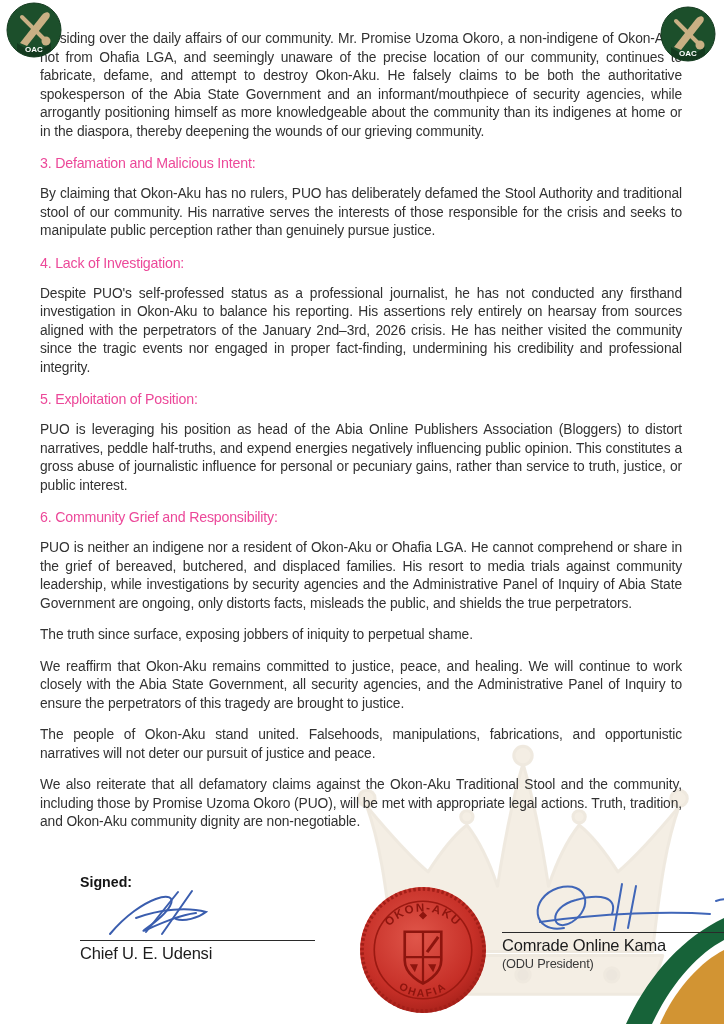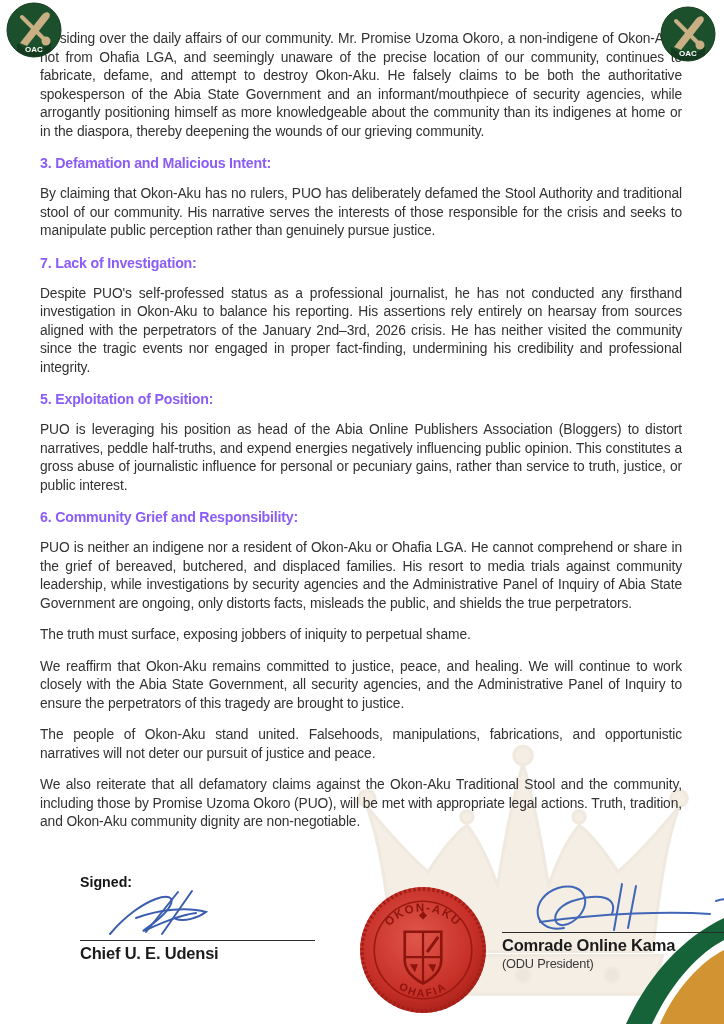--- a/index.html
+++ b/index.html
@@ -10,31 +10,31 @@
     font-family:"Liberation Sans","DejaVu Sans",sans-serif;
     color:#323232;
   }
   .content {
     position:absolute; top:30px; left:40px; width:642px; z-index:2;
     font-size:13.8px; line-height:18.5px; letter-spacing:-0.1px;
     text-align:justify;
   }
   .content p { margin:0 0 13px 0; }
   .content h3 {
-    font-size:14.2px; line-height:18px; color:#8b5cf6; font-weight:bold;
+    font-size:14.2px; line-height:18px; color:#ec4899; font-weight:normal;
     margin:0 0 13px 0; text-align:left; letter-spacing:-0.2px;
   }
   .signed-label { font-weight:bold; color:#141414; text-align:left; }
   .sig-area { position:absolute; left:40px; top:874px; width:644px; height:146px; z-index:3;margin-left:40px; }
   .sig-block { position:absolute; top:0; }
   .sig-block.left  { left:0;   width:235px; }
   .sig-block.right { left:422px; width:230px; }
   .sig-img { display:block; }
   .sig-line { border-top:1.6px solid #2a2a2a; width:100%; }
-  .sig-name { font-size:16.5px; font-weight:bold; color:#1c1c1c; margin-top:3px; letter-spacing:-0.2px; }
+  .sig-name { font-size:16.5px; font-weight:normal; color:#1c1c1c; margin-top:3px; letter-spacing:-0.2px; }
   .sig-title { font-size:12.8px; color:#3a3a3a; margin-top:1px; letter-spacing:-0.2px; }
   .seal { position:absolute; left:278px; top:10px; width:130px; height:132px; z-index:4; }
   .logo { position:absolute; z-index:5; width:56px; height:56px; }
   .logo.left  { left:6px;  top:2px; }
   .logo.right { left:660px; top:6px; }
   .watermark { position:absolute; left:322px; top:732px; width:402px; height:292px; opacity:0.16; z-index:1; }
   .corner { position:absolute; right:0; bottom:0; width:112px; height:126px; z-index:2; }
 </style>
 </head>
 <body>
@@ -78,30 +78,30 @@
     <path d="M11,41 Q28,55 45,41 L45,49 Q28,60 11,49 Z" fill="#143a1f"></path>
     <text x="28" y="50" text-anchor="middle" font-size="8" font-weight="bold" fill="#ffffff">OAC</text>
   </svg>
 
   <div class="content">
     <p>presiding over the daily affairs of our community. Mr. Promise Uzoma Okoro, a non-indigene of Okon-Aku, not from Ohafia LGA, and seemingly unaware of the precise location of our community, continues to fabricate, defame, and attempt to destroy Okon-Aku. He falsely claims to be both the authoritative spokesperson of the Abia State Government and an informant/mouthpiece of security agencies, while arrogantly positioning himself as more knowledgeable about the community than its indigenes at home or in the diaspora, thereby deepening the wounds of our grieving community.</p>
 
     <h3>3. Defamation and Malicious Intent:</h3>
     <p>By claiming that Okon-Aku has no rulers, PUO has deliberately defamed the Stool Authority and traditional stool of our community. His narrative serves the interests of those responsible for the crisis and seeks to manipulate public perception rather than genuinely pursue justice.</p>
 
-    <h3>7. Lack of Investigation:</h3>
+    <h3>4. Lack of Investigation:</h3>
     <p>Despite PUO's self-professed status as a professional journalist, he has not conducted any firsthand investigation in Okon-Aku to balance his reporting. His assertions rely entirely on hearsay from sources aligned with the perpetrators of the January 2nd–3rd, 2026 crisis. He has neither visited the community since the tragic events nor engaged in proper fact-finding, undermining his credibility and professional integrity.</p>
 
     <h3>5. Exploitation of Position:</h3>
     <p>PUO is leveraging his position as head of the Abia Online Publishers Association (Bloggers) to distort narratives, peddle half-truths, and expend energies negatively influencing public opinion. This constitutes a gross abuse of journalistic influence for personal or pecuniary gains, rather than service to truth, justice, or public interest.</p>
 
     <h3>6. Community Grief and Responsibility:</h3>
     <p>PUO is neither an indigene nor a resident of Okon-Aku or Ohafia LGA. He cannot comprehend or share in the grief of bereaved, butchered, and displaced families. His resort to media trials against community leadership, while investigations by security agencies and the Administrative Panel of Inquiry of Abia State Government are ongoing, only distorts facts, misleads the public, and shields the true perpetrators.</p>
 
-    <p>The truth must surface, exposing jobbers of iniquity to perpetual shame.</p>
+    <p>The truth since surface, exposing jobbers of iniquity to perpetual shame.</p>
     <p>We reaffirm that Okon-Aku remains committed to justice, peace, and healing. We will continue to work closely with the Abia State Government, all security agencies, and the Administrative Panel of Inquiry to ensure the perpetrators of this tragedy are brought to justice.</p>
     <p>The people of Okon-Aku stand united. Falsehoods, manipulations, fabrications, and opportunistic narratives will not deter our pursuit of justice and peace.</p>
     <p>We also reiterate that all defamatory claims against the Okon-Aku Traditional Stool and the community, including those by Promise Uzoma Okoro (PUO), will be met with appropriate legal actions. Truth, tradition, and Okon-Aku community dignity are non-negotiable.</p>
   </div>
 
   <div class="sig-area">
     <div class="signed-label" style="font-size:14.2px;">Signed:</div>
 
     <div class="sig-block left" style="top:14px;">
       <svg class="sig-img" width="190" height="52" viewBox="0 0 190 52" aria-hidden="true">

